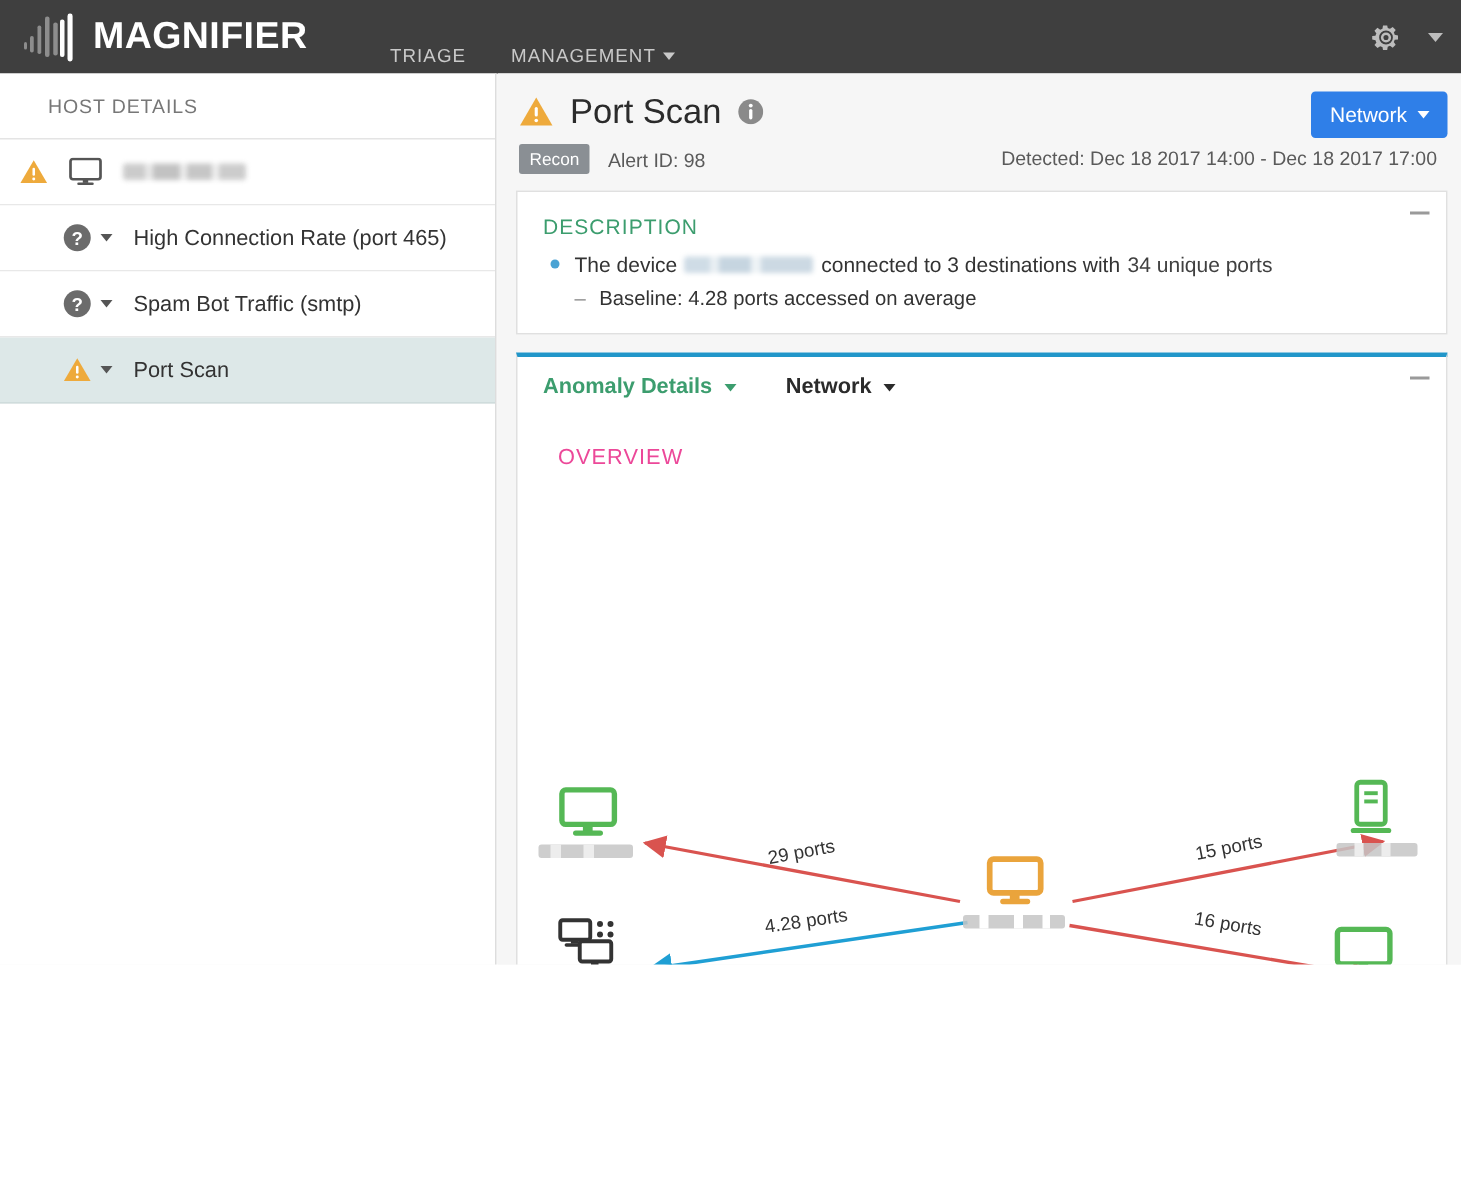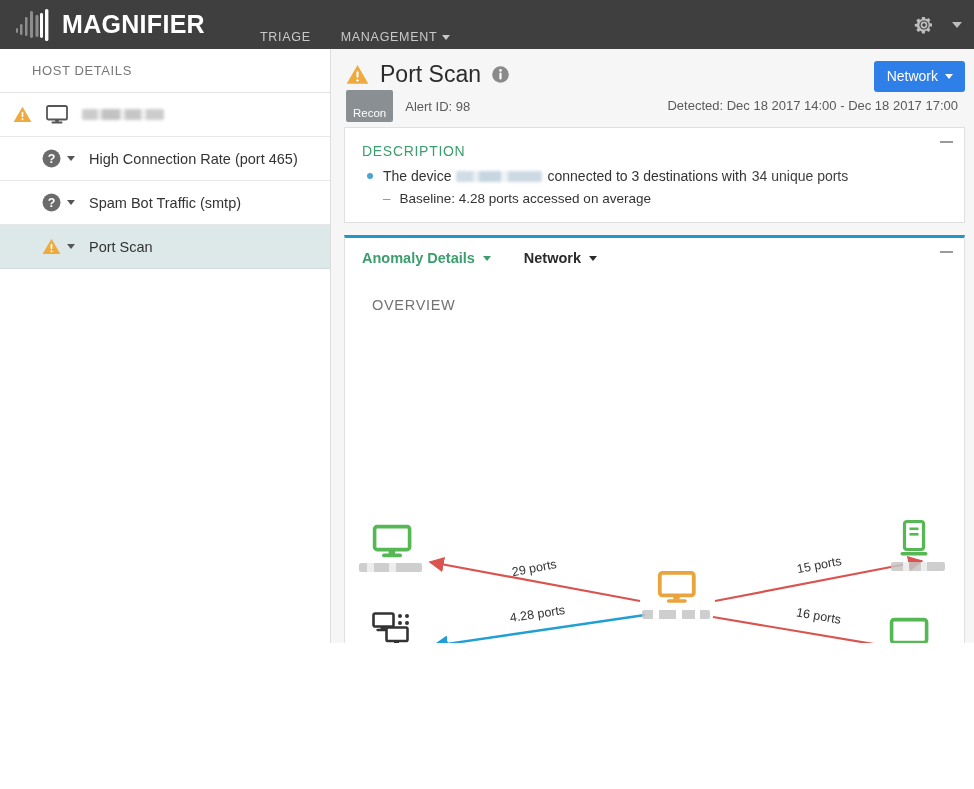--- a/index.html
+++ b/index.html
@@ -175,21 +175,21 @@
   .meta-row {
     display: flex; align-items: center;
     margin-top: 11px;
     position: relative;
     height: 18px;
   }
   .badge {
     background: #8a8f94;
     color: #ffffff;
     font-size: 11.5px;
-    padding: 18px 7px 3px;
+    padding: 6px 7px 3px;
     border-radius: 2px;
     line-height: 1;
   }
   .alert-id {
     margin-left: 12px;
     font-size: 13px;
     color: #5a5a5a;
   }
   .detected {
     position: absolute; right: 0; top: 1px;
@@ -269,21 +269,21 @@
   .tab.active { color: #3c9d6e; }
   .tab.inactive { color: #2b2b2b; }
   .tab .caret {
     width:0;height:0;
     border-left:4.5px solid transparent;
     border-right:4.5px solid transparent;
     border-top:5.5px solid currentColor;
     margin-left: 8px;
   }
   .overview-label {
-    color: #737373;
+    color: #ec4899;
     font-size: 14.5px;
     letter-spacing: 0.7px;
     padding: 17px 0 0 27px;
   }
   .diagram-wrap { position: relative; height: 425px; }
   .diagram { position:absolute; left:0; top:0; }
 </style>
 </head>
 <body>
 

